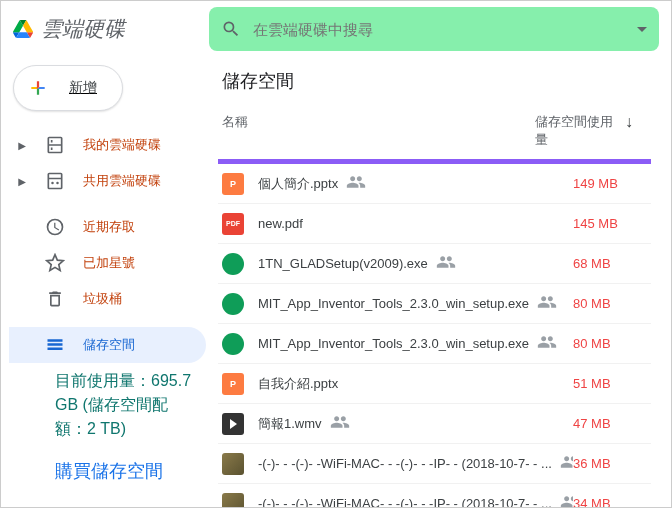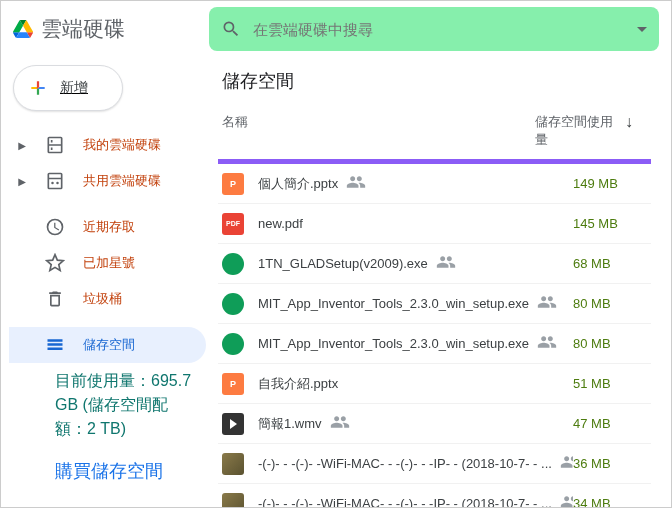--- a/index.html
+++ b/index.html
@@ -1,25 +1,25 @@
 <!DOCTYPE html>
 <html><head>
 <meta charset="utf-8">
 <style>
 * { margin: 0; padding: 0; box-sizing: border-box; font-family: Arial, "Microsoft JhengHei", sans-serif; }
 body { background: #fff; width: 672px; height: 508px; overflow: hidden; border: 1px solid #ccc; }
 .header { display: flex; align-items: center; height: 56px; padding: 0 12px; gap: 16px; }
-.brand { display: flex; align-items: center; gap: 8px; width: 180px; }
+.brand { display: flex; align-items: center; gap: 8px; width: 180px; font-style: italic; }
 .brand-text { font-size: 21px; color: #5f6368; }
 .searchbar { flex: 1; background: #86efac; border-radius: 8px; height: 44px; display: flex; align-items: center; padding: 0 12px; gap: 12px; }
 .searchbar input { border: none; background: transparent; flex: 1; outline: none; font-size: 15px; color: #5f6368; }
 .triangle-down { width: 0; height: 0; border-left: 5px solid transparent; border-right: 5px solid transparent; border-top: 5px solid #5f6368; }
 .main { display: flex; height: calc(100% - 56px); }
 .sidebar { width: 205px; padding: 8px 0 8px 8px; display: flex; flex-direction: column; }
-.new-btn { display: flex; align-items: center; gap: 12px; background: #fff; border: 1px solid #dadce0; border-radius: 24px; height: 46px; padding: 0 22px 0 14px; width: 110px; margin-bottom: 16px; margin-left: 4px; box-shadow: 0 1px 2px rgba(0,0,0,0.12); cursor: pointer; text-decoration: underline; }
+.new-btn { display: flex; align-items: center; gap: 21px; background: #fff; border: 1px solid #dadce0; border-radius: 24px; height: 46px; padding: 0 22px 0 14px; width: 110px; margin-bottom: 16px; margin-left: 4px; box-shadow: 0 1px 2px rgba(0,0,0,0.12); cursor: pointer; text-decoration: underline; }
 .new-btn span.txt { font-size: 14px; color: #3c4043; font-weight: 500; }
 .nav-item { display: flex; align-items: center; gap: 18px; padding: 6px 10px 6px 8px; border-radius: 0 20px 20px 0; cursor: pointer; height: 36px; }
 .nav-item .expand { width: 10px; display: flex; justify-content: center; color: #5f6368; font-size: 10px; }
 .nav-item .txt { font-size: 13px; color: #c2410c; }
 .nav-item.sel { background: #e8f0fe; }
 .nav-item.sel .txt { color: #1967d2; font-weight: 500; }
 .icon { width: 20px; height: 20px; display: flex; align-items: center; justify-content: center; color: #5f6368; flex-shrink: 0; }
 .nav-item.sel .icon { color: #1967d2; }
 .sep { height: 10px; }
 .storage-info { padding: 6px 12px 6px 46px; font-size: 16px; color: #0f766e; line-height: 1.5; }
@@ -33,21 +33,21 @@
 .row { display: flex; align-items: center; height: 40px; padding: 0 8px 0 4px; border-bottom: 1px solid #f1f1f1; }
 .file-icon { width: 22px; height: 22px; border-radius: 3px; display: flex; align-items: center; justify-content: center; font-size: 9px; color: #fff; font-weight: bold; flex-shrink: 0; margin-right: 14px; }
 .fi-p { background: #fd7b41; }
 .fi-pdf { background: #ea4335; font-size: 7px; }
 .fi-exe { background: #0f9d58; border-radius: 50%; }
 .fi-wmv { background: #333; position: relative; }
 .fi-wmv::after { content: ""; position: absolute; left: 8px; top: 6px; border-left: 7px solid #fff; border-top: 5px solid transparent; border-bottom: 5px solid transparent; }
 .fi-img { background: linear-gradient(135deg,#8a7a4a,#5a5230); }
 .fname { flex: 1; font-size: 13px; color: #3c4043; white-space: nowrap; overflow: hidden; text-overflow: ellipsis; display: flex; align-items: center; gap: 8px; }
 .share-icon { color: #9aa0a6; font-size: 13px; }
-.fsize { width: 70px; font-size: 13px; color: #4d7c0f; }
+.fsize { width: 70px; font-size: 13px; color: #ef4444; }
 svg { width: 20px; height: 20px; }
 </style>
 </head>
 <body>
 
 <div class="header">
   <div class="brand">
     <svg viewBox="0 0 87 78">
         <path fill="#0066da" d="M6.6 66.85l3.85 6.65c.8 1.4 1.95 2.5 3.3 3.3L27.5 53H0c0 1.55.4 3.1 1.2 4.5z"></path>
         <path fill="#00ac47" d="M43.65 25L29.9 1.2c-1.35.8-2.5 1.9-3.3 3.3L1.2 48.5C.4 49.9 0 51.45 0 53h27.5z"></path>

